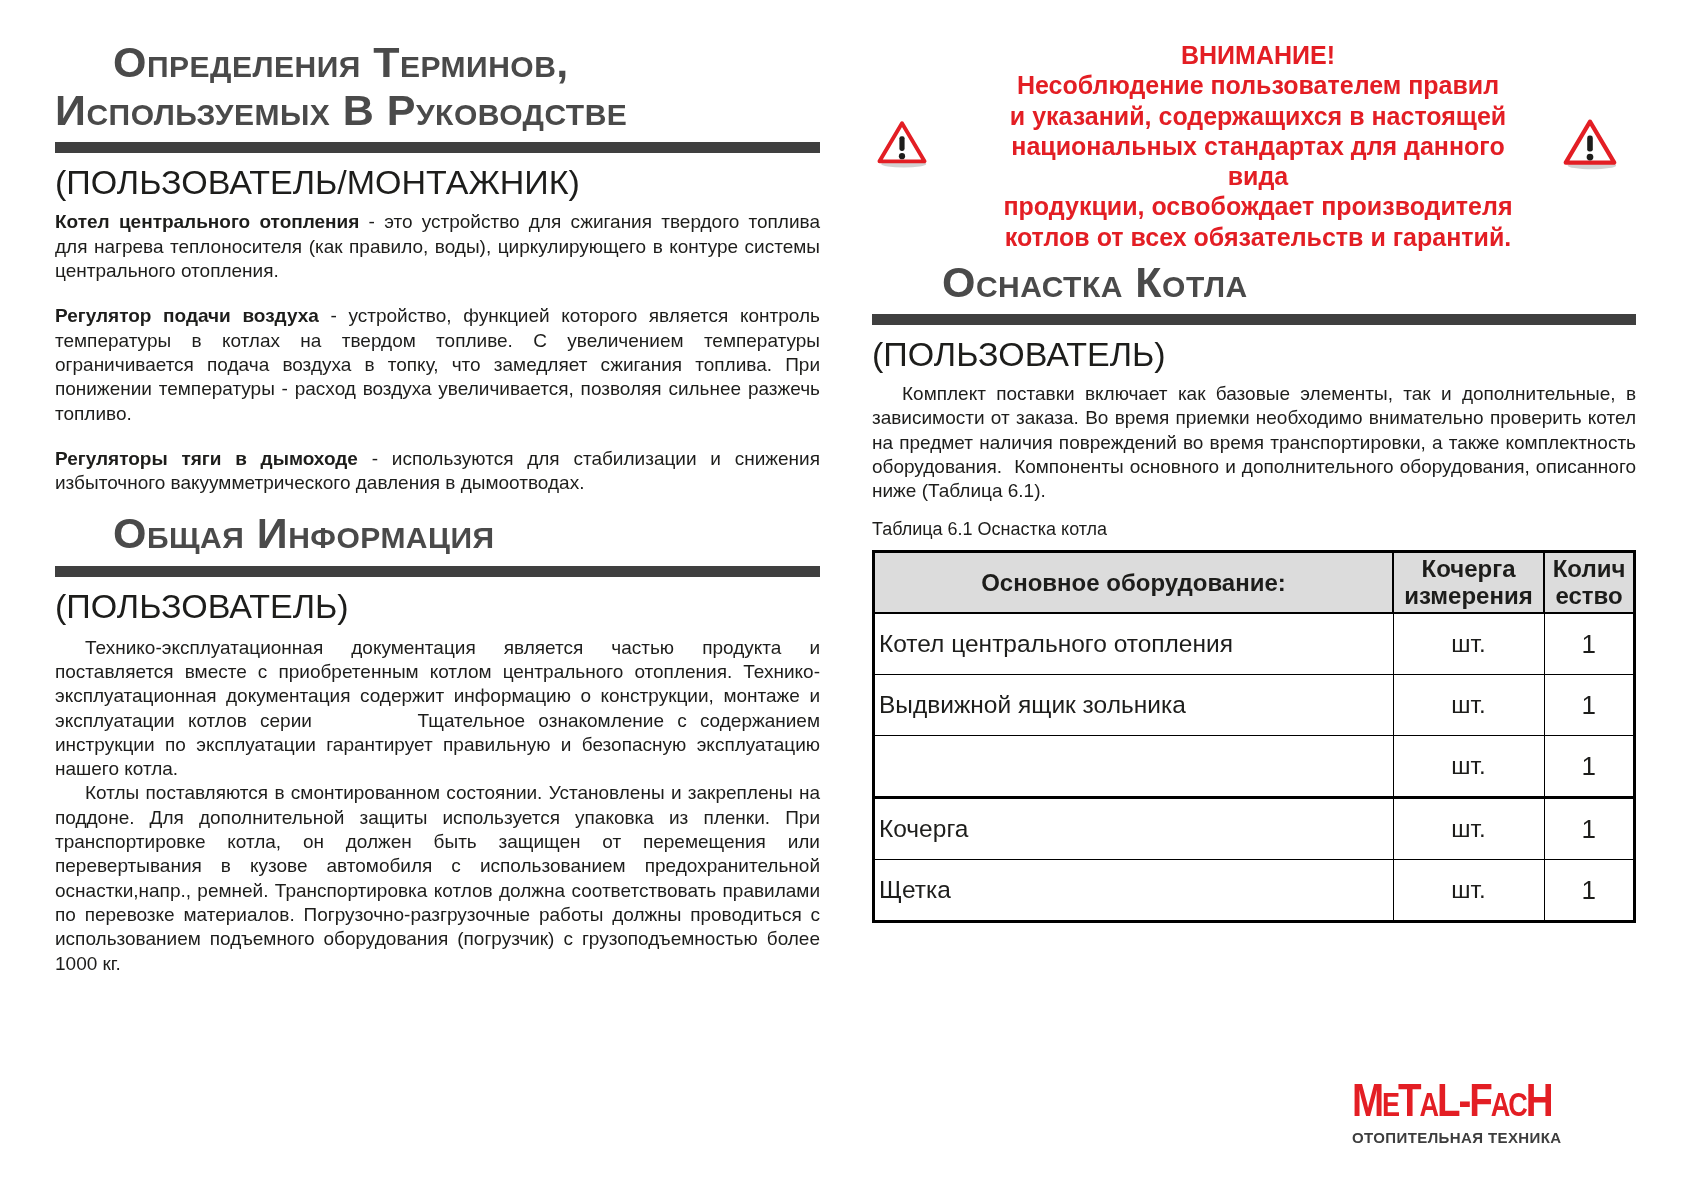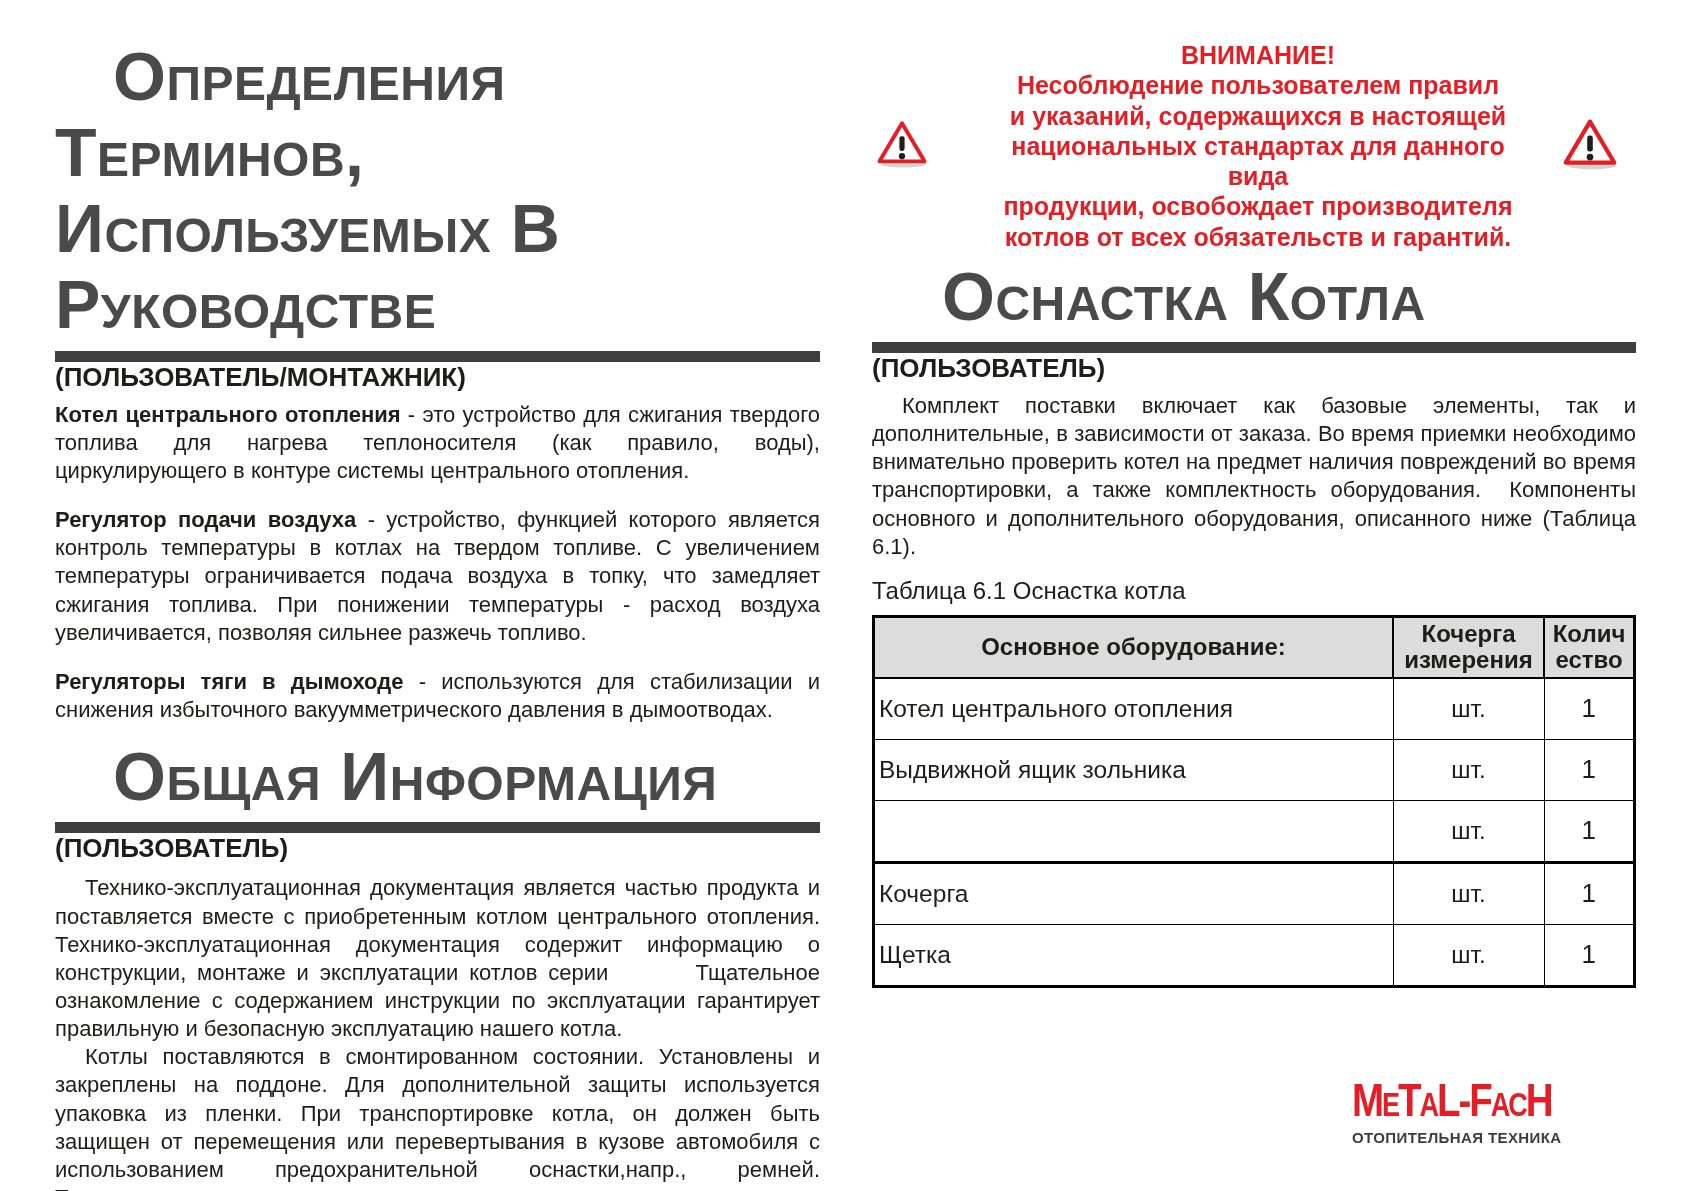--- a/index.html
+++ b/index.html
@@ -5,41 +5,41 @@
   html,body{margin:0;padding:0;background:#ffffff;}
   .page{
     position:relative;width:1684px;height:1191px;background:#ffffff;
     font-family:"Liberation Sans",sans-serif;color:#1d1d1b;overflow:hidden;
   }
   .col{position:absolute;top:38px;}
   .col-left{left:55px;width:765px;}
   .col-right{left:872px;width:764px;top:40px;}
 
   .h-major{
-    font-size:68px;font-weight:bold;font-variant:small-caps;color:#4a4a4a;
+    font-size:43px;font-weight:bold;font-variant:small-caps;color:#4a4a4a;
     line-height:1.12;text-indent:58px;white-space:pre-line;margin:0;letter-spacing:.5px;
   }
   .h-major.gap-top{margin-top:14px;}
   .bar{height:11px;background:#3f3f3f;margin-top:8px;}
-  .audience{font-size:26px;font-weight:bold;color:#1d1d1b;}
+  .audience{font-size:34px;font-weight:normal;margin-top:10px;color:#1d1d1b;}
 
-  .para{font-size:22px;line-height:1.28;text-align:justify;margin:21px 0 0;color:#1d1d1b;}
+  .para{font-size:19px;line-height:1.28;text-align:justify;margin:21px 0 0;color:#1d1d1b;}
   .para.first{margin-top:8px;}
   .para.ind{text-indent:30px;margin-top:10px;}
   .para.cont{margin-top:0;}
 
   
   .warning{display:flex;align-items:center;gap:43px;}
   .tri{flex:0 0 auto;}
   .tri-left{margin-left:4px;}
   .tri-right{margin-left:auto;margin-right:18px;}
   .warn-text{width:548px;margin-left:26px;color:#e31e24;font-weight:bold;
     font-size:25px;line-height:1.21;text-align:center;}
 
-  .tbl-caption{font-size:24px;margin-top:16px;}
+  .tbl-caption{font-size:18px;margin-top:16px;}
 
   table.equip{border-collapse:collapse;width:100%;margin-top:10px;border:3px solid #000;}
   .equip th{background:#dcdcdc;border:2px solid #000;font-size:24px;font-weight:bold;
     padding:3px 2px;height:52px;text-align:center;line-height:1.1;}
   .equip th.unit{width:145px;}
   .equip th.qty{width:84px;word-break:break-all;}
   .equip td{border:1.5px solid #000;height:60px;font-size:24.5px;padding:0 4px;}
   .equip td.c{text-align:center;font-size:24px;}
   .equip td.num{text-align:center;font-size:26px;}
   .equip tr.thick td{border-top:3px solid #000;}

